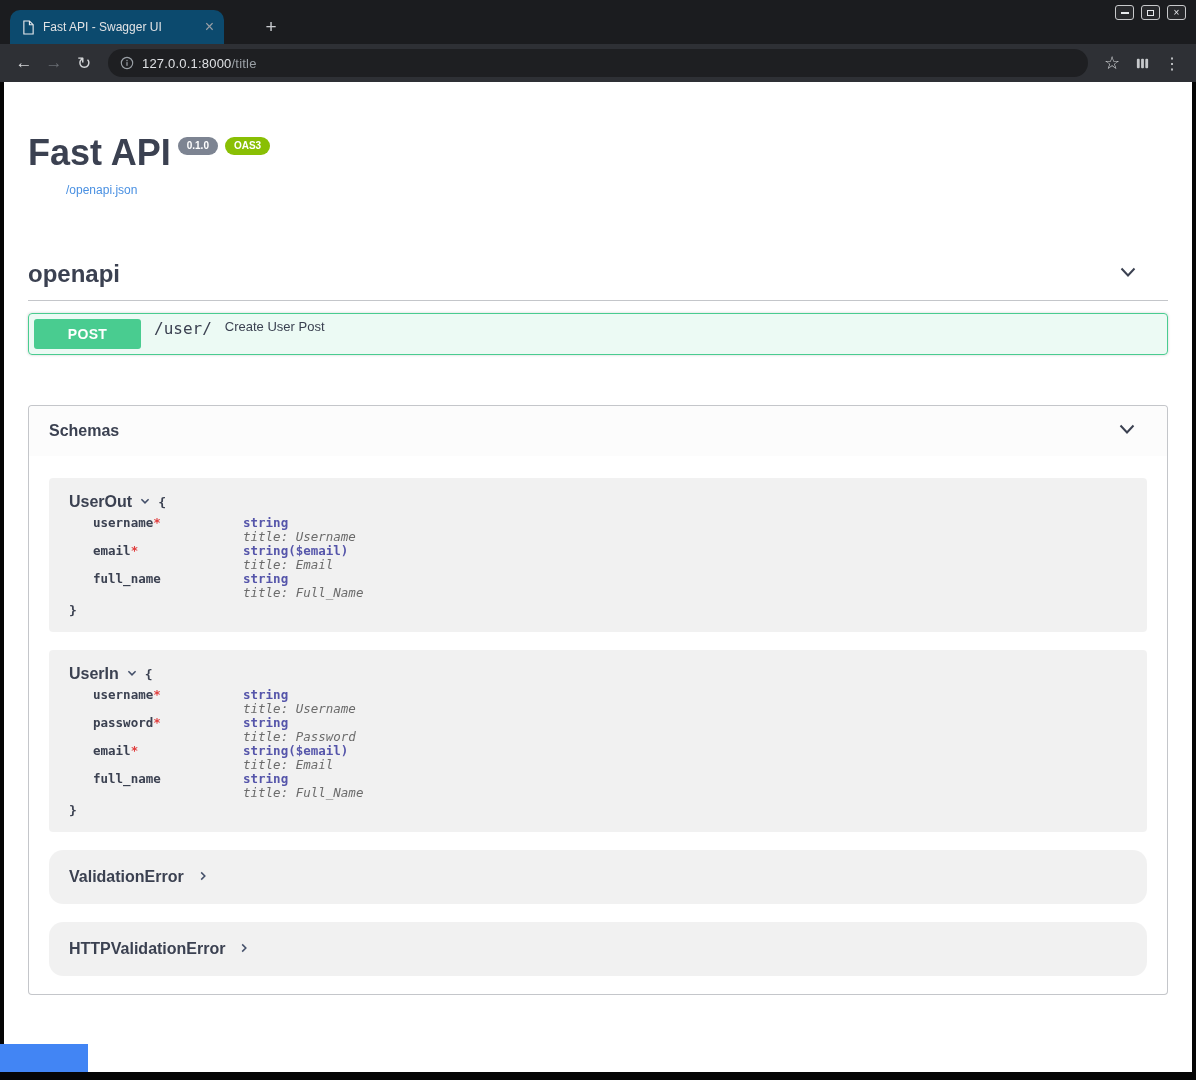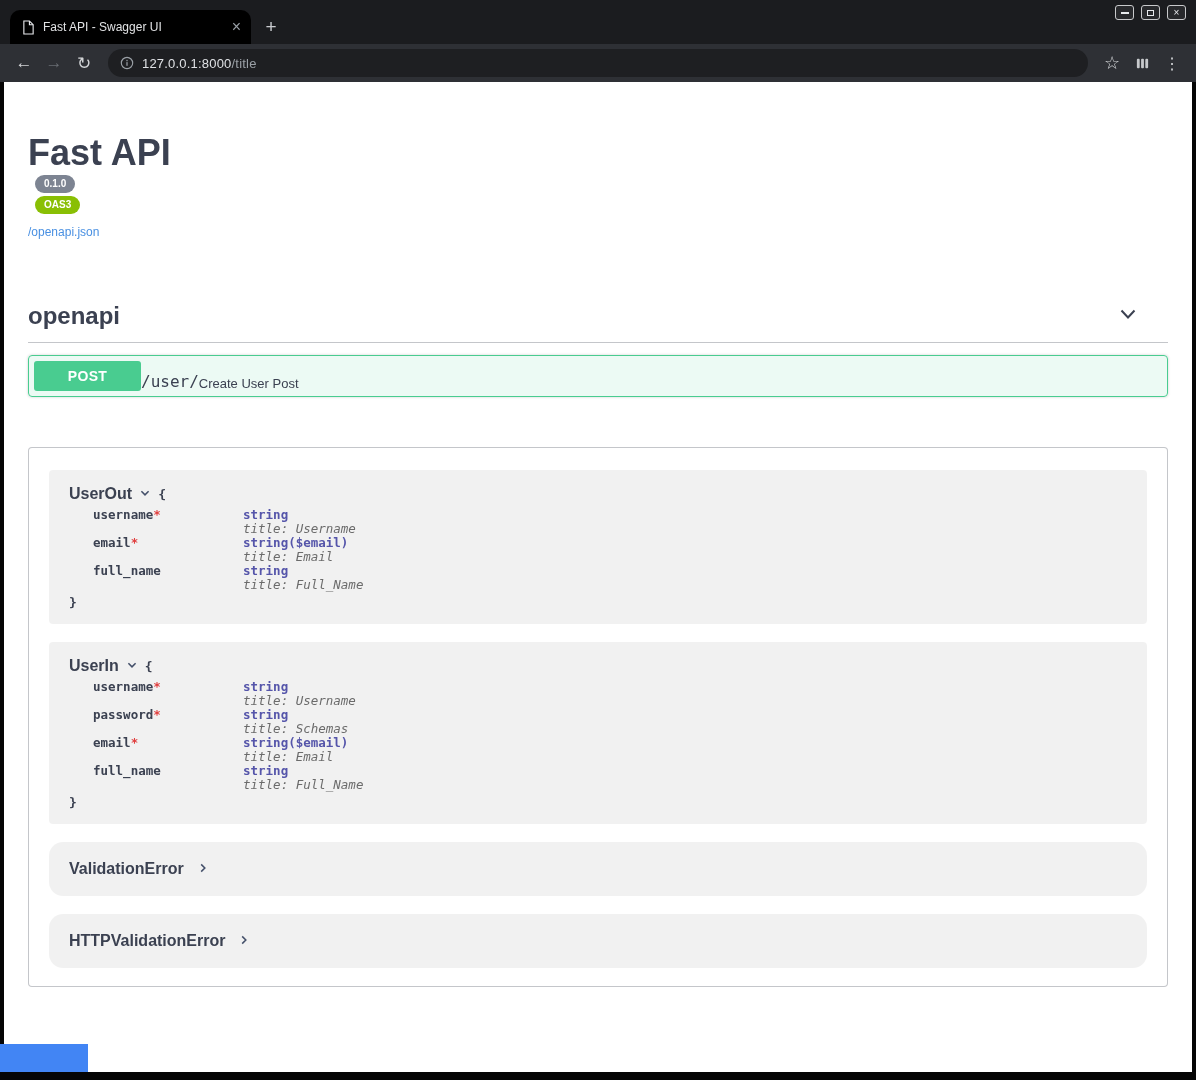--- a/index.html
+++ b/index.html
@@ -14,21 +14,21 @@
 
   
   .titlebar { position:absolute; top:0; left:0; right:0; height:44px; background:#1b1c1f; }
   .win-controls { position:absolute; top:5px; right:10px; display:flex; gap:7px; }
   .win-btn { width:19px; height:15px; border:1px solid #c8c9cb; border-radius:3px;
              background:#28292c; display:flex; align-items:center; justify-content:center;
              color:#e8eaed; font-size:10px; line-height:1; }
   .win-btn .bar { width:8px; height:2px; background:#e8eaed; }
   .win-btn .box { width:7px; height:6px; border:1px solid #e8eaed; }
 
-  .tab { position:absolute; left:10px; bottom:0; width:241px; height:34px; background:#000000;
+  .tab { position:absolute; left:10px; bottom:0; width:214px; height:34px; background:#0c4a6e;
          border-radius:10px 10px 0 0; display:flex; align-items:center; gap:8px;
          padding:0 10px 0 12px; }
   .tab-title { flex:1; color:#e2e3e5; font-size:12px; white-space:nowrap; overflow:hidden; }
   .tab-close { color:#9aa0a6; font-size:16px; line-height:1; }
   .new-tab { position:absolute; left:258px; bottom:4px; width:26px; height:26px; color:#c9cbcf;
              font-size:19px; display:flex; align-items:center; justify-content:center; }
 
   
   .toolbar { position:absolute; top:44px; left:0; right:0; height:38px; background:#2e3035;
              display:flex; align-items:center; padding:0 10px; gap:2px; }
@@ -38,37 +38,37 @@
   .omnibox { flex:1; height:28px; background:#1e1f22; border-radius:14px; display:flex;
              align-items:center; padding:0 12px; gap:8px; margin:0 8px; }
   .omnibox-url { font-size:13px; color:#dfe1e4; letter-spacing:.2px; }
   .omnibox-url .path { color:#9aa0a6; }
 
   
   .content { position:absolute; top:82px; left:4px; right:4px; bottom:8px; background:#fff; overflow:hidden; }
   .wrap { padding:0 24px; }
 
   .api-info { margin-top:52px; }
-  .api-title-row { display:flex; align-items:flex-start;flex-direction:column; }
+  .api-title-row { display:flex; align-items:flex-start; }
   .api-title { font-size:36px; font-weight:700; color:#3b4151; line-height:38px; }
   .badge { display:inline-block; border-radius:57px; padding:3px 9px 4px; font-size:10px;
            font-weight:700; color:#fff; margin-left:7px; margin-top:3px; }
   .badge.version { background:#7d8492;text-align:right; }
   .badge.oas { background:#89bf04; }
   .spec-link { display:inline-block; margin-top:11px; font-size:12px; color:#4990e2;
-               text-decoration:none; }
+               text-decoration:none;margin-left:38px; }
 
   .tag-section { margin-top:56px; }
   .tag-row { display:flex; align-items:center; justify-content:space-between;
              padding:6px 30px 12px 0; border-bottom:1px solid rgba(59,65,81,.3); }
   .tag-title { font-size:24px; font-weight:700; color:#3b4151; }
 
   .opblock { margin-top:12px; border:1px solid #49cc90; background:rgba(73,204,144,.1);
              border-radius:4px; box-shadow:0 0 3px rgba(0,0,0,.19); }
-  .opblock-summary { display:flex; align-items:flex-end; padding:5px; }
+  .opblock-summary { display:flex; align-items:flex-start; padding:5px; gap:13px; }
   .opblock-method { background:#49cc90; color:#fff; font-size:14px; font-weight:700;
                     border-radius:3px; text-align:center; padding:7px 0; width:107px;
                     flex-shrink:0; letter-spacing:.3px; }
   .opblock-path { font-family:"DejaVu Sans Mono", monospace; font-size:16px; font-weight:400;
                   color:#3b4151; }
   .opblock-desc { font-size:13px; color:#3b4151; }
 
   
   .models-section { margin-top:50px; margin-bottom:40px; border:1px solid rgba(59,65,81,.3);
                     border-radius:4px; background:#fff; }
@@ -181,20 +181,28 @@
       <div class="opblock">
         <div class="opblock-summary clickable">
           <span class="opblock-method">POST</span>
           <span class="opblock-path">/user/</span>
           <span class="opblock-desc">Create User Post</span>
         </div>
       </div>
     </div>
 
     <div class="models-section">
+      <div class="models-header clickable">
+        <span class="models-title">Schemas</span>
+        <span class="chev">
+          <svg width="20" height="20" viewBox="0 0 20 20">
+              <path d="M3.5 6.5l6.5 7 6.5-7" fill="none" stroke="#3b4151" stroke-width="2"></path>
+            </svg>
+        </span>
+      </div>
 
       <div class="models-body">
 
         <div class="model-box">
           <div class="model-title-row clickable">
             <span class="model-title">UserOut</span>
             <span class="chev">
               <svg width="12" height="12" viewBox="0 0 20 20">
                   <path d="M4 7l6 6 6-6" fill="none" stroke="#44506a" stroke-width="2.6"></path>
                 </svg>
@@ -242,21 +250,21 @@
               <span class="prop-name"><span>username</span><span class="star">*</span></span>
               <span class="prop-detail">
                   <span class="prop-type" style="display:block;">string</span>
                   <span class="prop-title" style="display:block;">title: Username</span>
                 </span>
             </div>
             <div class="prop-row">
               <span class="prop-name"><span>password</span><span class="star">*</span></span>
               <span class="prop-detail">
                   <span class="prop-type" style="display:block;">string</span>
-                  <span class="prop-title" style="display:block;">title: Schemas</span>
+                  <span class="prop-title" style="display:block;">title: Password</span>
                 </span>
             </div>
             <div class="prop-row">
               <span class="prop-name"><span>email</span><span class="star">*</span></span>
               <span class="prop-detail">
                   <span class="prop-type" style="display:block;">string($email)</span>
                   <span class="prop-title" style="display:block;">title: Email</span>
                 </span>
             </div>
             <div class="prop-row">

